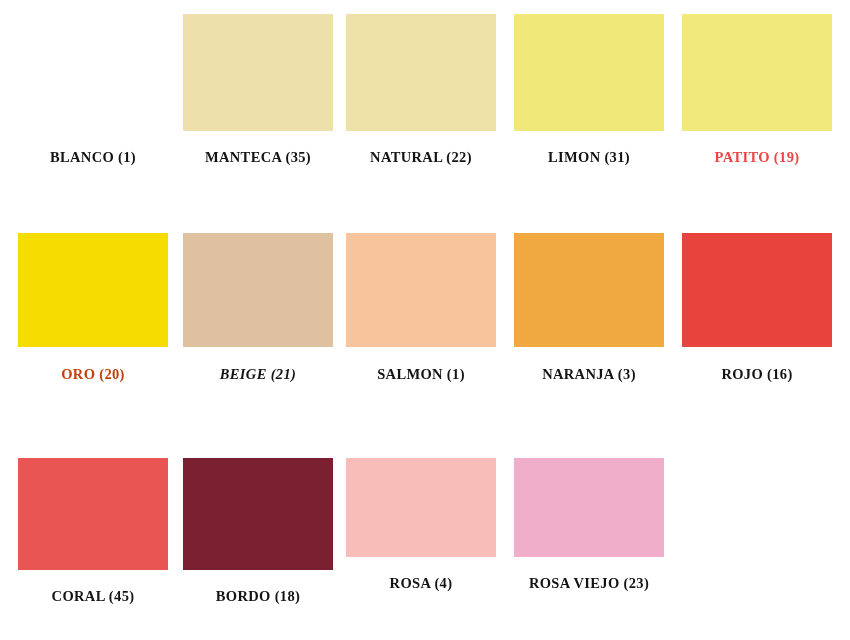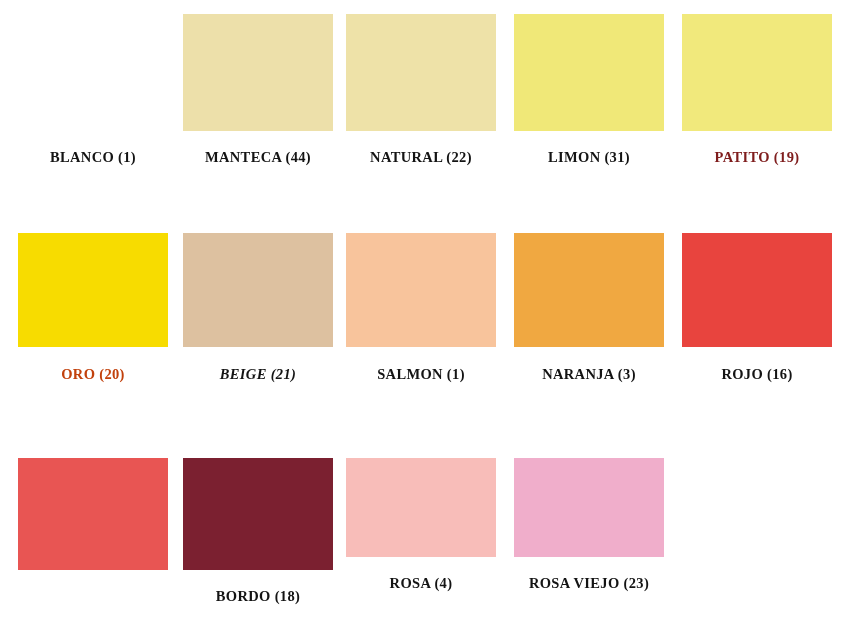--- a/index.html
+++ b/index.html
@@ -86,36 +86,36 @@
 
   <div class="palette-row" id="row-1">
 
     <div class="swatch-cell col-0">
       <span class="swatch-chip" style="background-color: rgb(255, 255, 255);"></span>
       <span class="swatch-label" style="color: rgb(20, 20, 20);">BLANCO (1)</span>
     </div>
 
     <div class="swatch-cell col-1">
       <span class="swatch-chip" style="background-color: rgb(237, 224, 170);"></span>
-      <span class="swatch-label" style="color: rgb(20, 20, 20);">MANTECA (44)</span>
+      <span class="swatch-label" style="color: rgb(20, 20, 20);">MANTECA (35)</span>
     </div>
 
     <div class="swatch-cell col-2">
       <span class="swatch-chip" style="background-color: rgb(238, 226, 168);"></span>
       <span class="swatch-label" style="color: rgb(20, 20, 20);">NATURAL (22)</span>
     </div>
 
     <div class="swatch-cell col-3">
       <span class="swatch-chip" style="background-color: rgb(240, 232, 120);"></span>
       <span class="swatch-label" style="color: rgb(20, 20, 20);">LIMON (31)</span>
     </div>
 
     <div class="swatch-cell col-4">
       <span class="swatch-chip" style="background-color: rgb(241, 233, 124);"></span>
-      <span class="swatch-label" style="color: #7f1d1d;">PATITO (19)</span>
+      <span class="swatch-label" style="color: #ef4444;">PATITO (19)</span>
     </div>
 
   </div>
 
   <div class="palette-row" id="row-2">
 
     <div class="swatch-cell col-0">
       <span class="swatch-chip" style="background-color: rgb(247, 220, 0);"></span>
       <span class="swatch-label" style="color: #c2410c;">ORO (20)</span>
     </div>
@@ -139,20 +139,21 @@
       <span class="swatch-chip" style="background-color: rgb(232, 68, 62);"></span>
       <span class="swatch-label" style="color: rgb(20, 20, 20);">ROJO (16)</span>
     </div>
 
   </div>
 
   <div class="palette-row" id="row-3">
 
     <div class="swatch-cell col-0">
       <span class="swatch-chip" style="background-color: rgb(232, 85, 83);"></span>
+      <span class="swatch-label" style="color: rgb(20, 20, 20);">CORAL (45)</span>
     </div>
 
     <div class="swatch-cell col-1">
       <span class="swatch-chip" style="background-color: rgb(123, 32, 48);"></span>
       <span class="swatch-label" style="color: rgb(20, 20, 20);">BORDO (18)</span>
     </div>
 
     <div class="swatch-cell col-2 short-chip">
       <span class="swatch-chip" style="background-color: rgb(248, 189, 185);"></span>
       <span class="swatch-label" style="color: rgb(20, 20, 20);">ROSA (4)</span>

